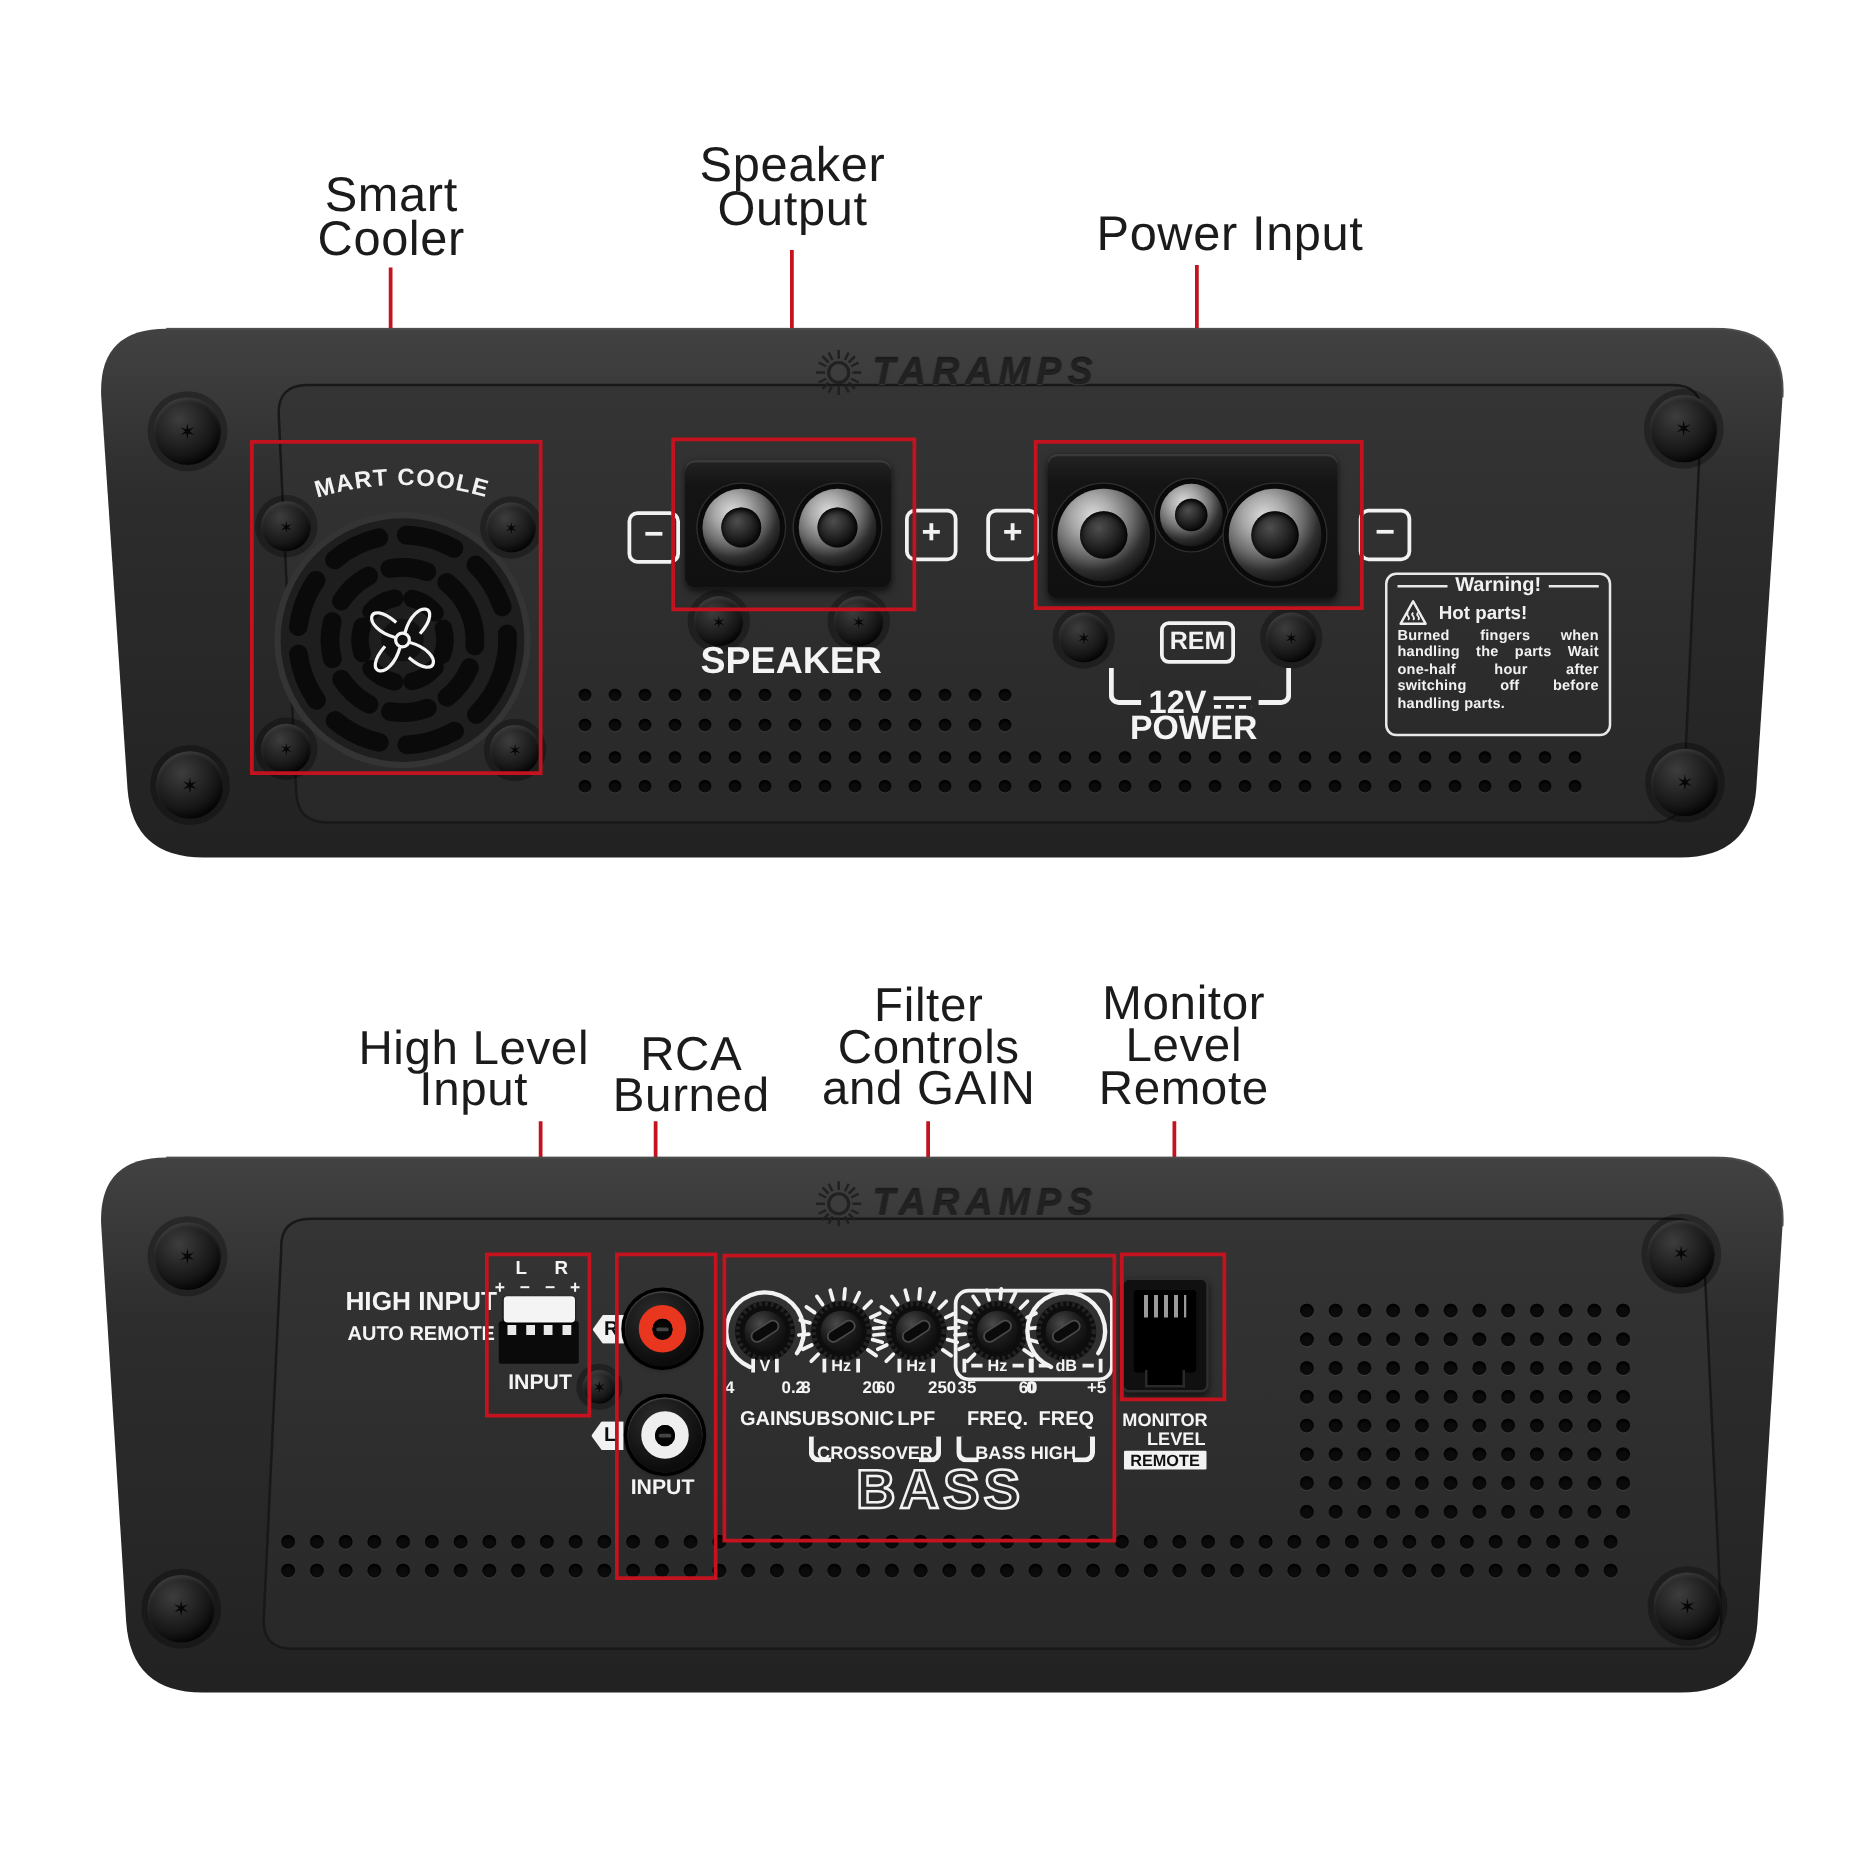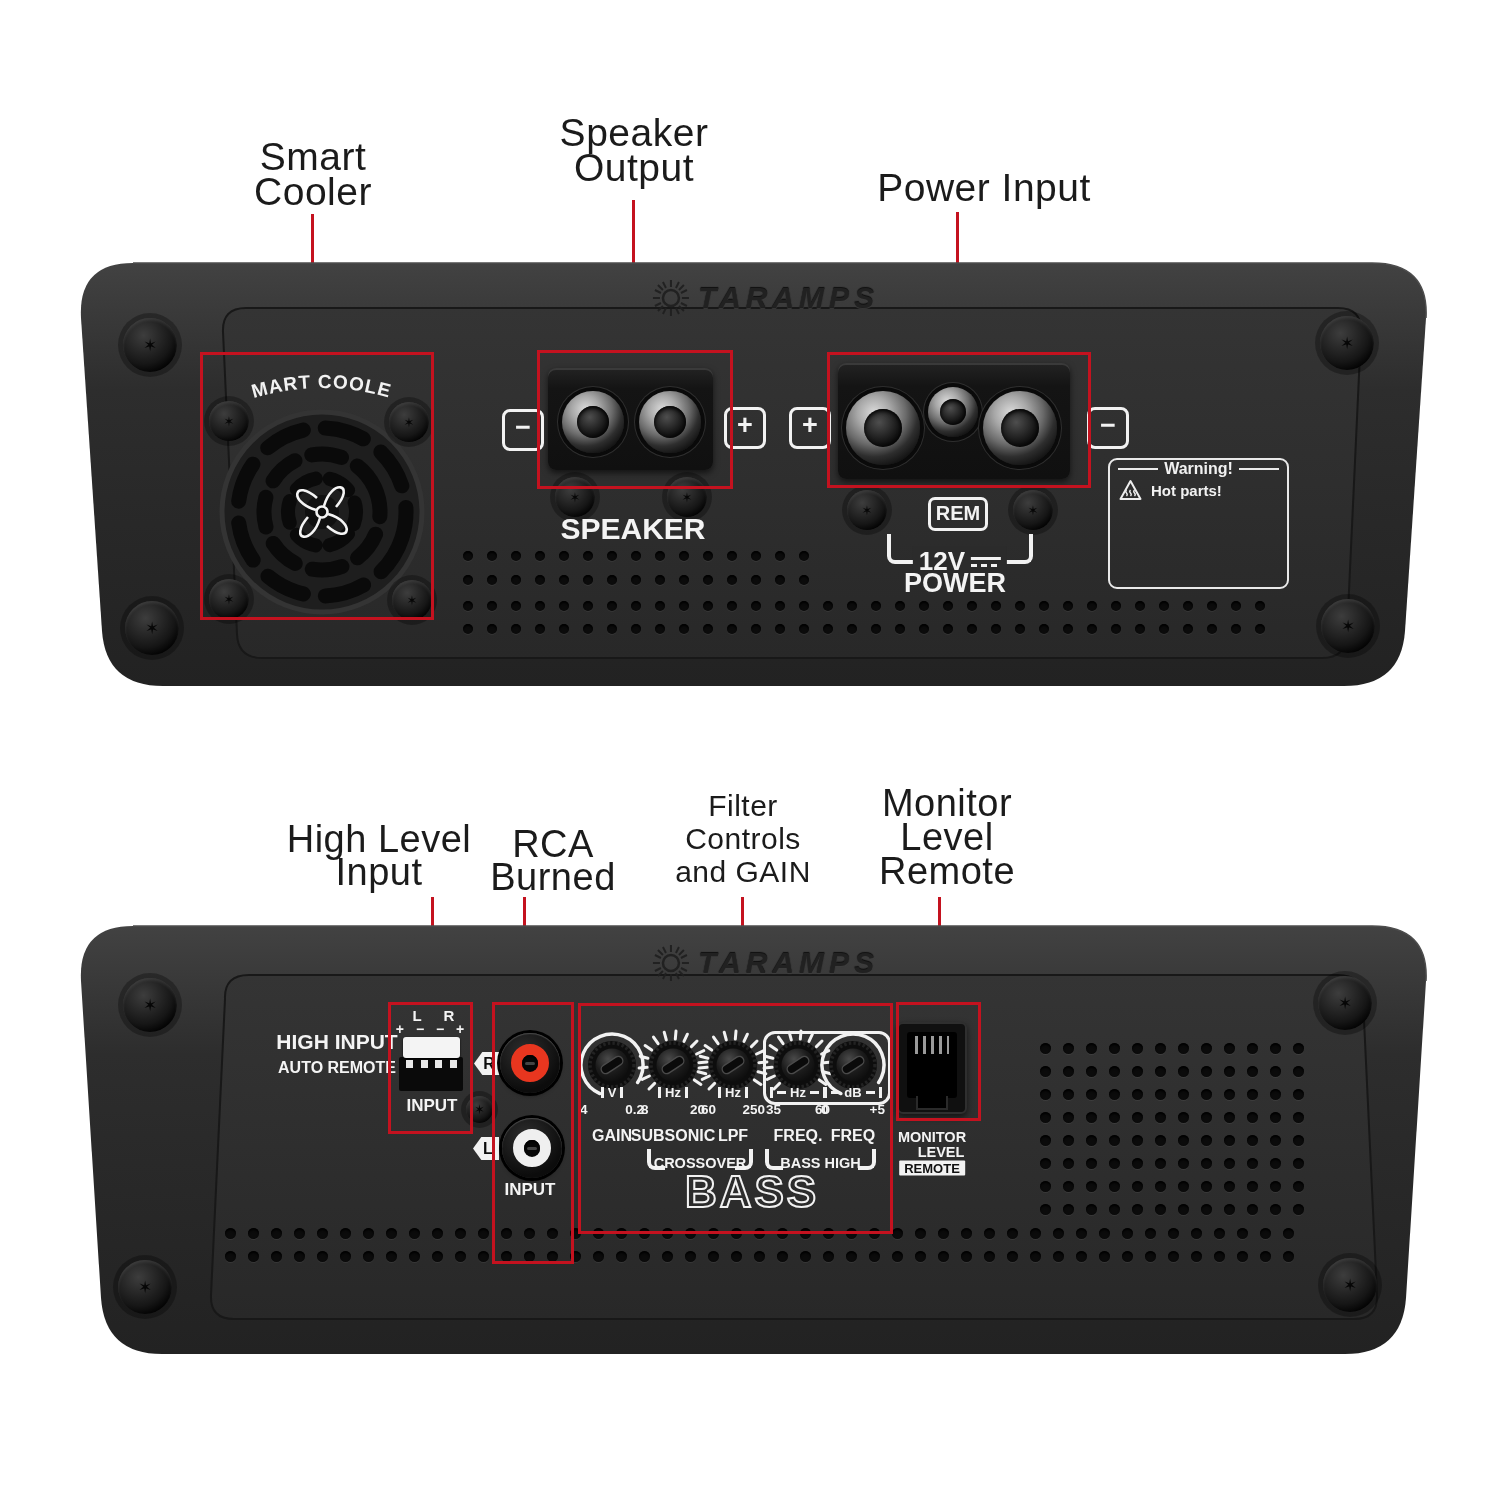--- a/index.html
+++ b/index.html
@@ -263,20 +263,21 @@
         <svg width="25" height="22" viewBox="0 0 24 22">
           <path d="M12 2 L22 20 H2 Z" fill="none" stroke="#eee" stroke-width="2" stroke-linejoin="round"></path>
           <g stroke="#eee" stroke-width="1.4" fill="none">
             <path d="M8 17 q1.5-1.5 0-3 q-1.5-1.5 0-3"></path>
             <path d="M12 17 q1.5-1.5 0-3 q-1.5-1.5 0-3"></path>
             <path d="M16 17 q1.5-1.5 0-3 q-1.5-1.5 0-3"></path>
           </g>
         </svg>
         <span>Hot parts!</span>
       </div>
+      <div class="wbody">Burned fingers when handling the parts Wait one-half hour after switching off before handling parts.</div>
     </div>
 
     <div class="vrow" style="left:388px;top:289px">
         <span class="vdot" style="width: 10px; height: 10px; left: 0px; top: 0px;"></span>
         <span class="vdot" style="width: 10px; height: 10px; left: 24px; top: 0px;"></span>
         <span class="vdot" style="width: 10px; height: 10px; left: 48px; top: 0px;"></span>
         <span class="vdot" style="width: 10px; height: 10px; left: 72px; top: 0px;"></span>
         <span class="vdot" style="width: 10px; height: 10px; left: 96px; top: 0px;"></span>
         <span class="vdot" style="width: 10px; height: 10px; left: 120px; top: 0px;"></span>
         <span class="vdot" style="width: 10px; height: 10px; left: 144px; top: 0px;"></span>
@@ -385,21 +386,21 @@
   </div>
 
   <div class="callout-label" style="left:379px;top:823px;font-size:38px;line-height:33px">
     <div>High Level</div>
     <div>Input</div>
   </div>
   <div class="callout-label" style="left:553px;top:828px;font-size:38px;line-height:33px">
     <div>RCA</div>
     <div>Burned</div>
   </div>
-  <div class="callout-label" style="left:743px;top:789px;font-size:30px;line-height:33px">
+  <div class="callout-label" style="left:743px;top:789px;font-size:38px;line-height:33px">
     <div>Filter</div>
     <div>Controls</div>
     <div>and GAIN</div>
   </div>
   <div class="callout-label" style="left:947px;top:786px;font-size:38px;line-height:34px">
     <div>Monitor</div>
     <div>Level</div>
     <div>Remote</div>
   </div>
   <div class="callout-line" style="left:431px;top:897px;height:106px"></div>

